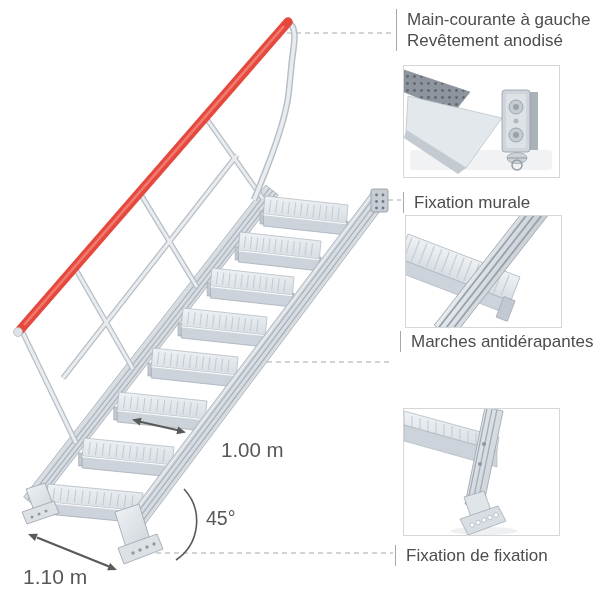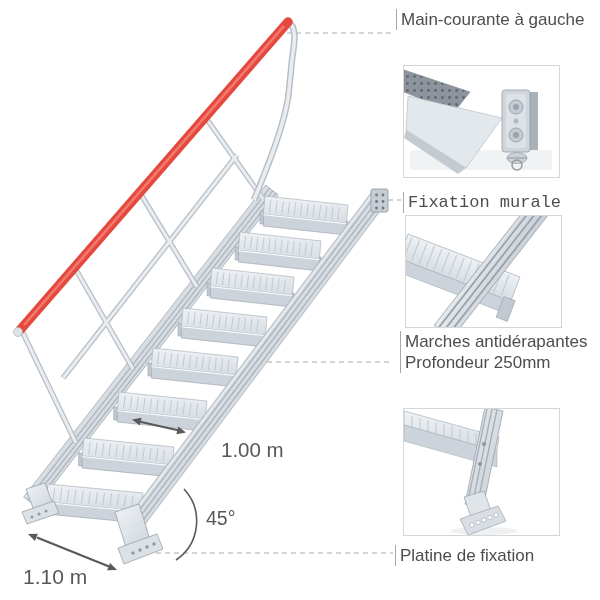--- a/index.html
+++ b/index.html
@@ -1,20 +1,20 @@
 <!DOCTYPE html>
 <html><head>
 <meta charset="utf-8">
 <style>
   html,body{margin:0;padding:0;background:#ffffff;}
   body{width:600px;height:600px;font-family:"Liberation Sans",sans-serif;}
   .stage{position:relative;width:600px;height:600px;overflow:hidden;background:#fff;}
   .main-svg{position:absolute;left:0;top:0;}
   .callout{position:absolute;color:#4d4d4d;font-size:17px;line-height:21px;
-           border-left:1px solid #a8a8a8;padding-left:4px;white-space:nowrap;}
+           border-left:1px solid #a8a8a8;padding-left:10px;white-space:nowrap;}
   .callout .line{display:block;}
   .thumb{position:absolute;border:1px solid #d6d6d6;background:#fff;box-sizing:border-box;}
   .thumb svg{display:block;}
   svg text{font-family:"Liberation Sans",sans-serif;fill:#58585a;}
 </style>
 </head>
 <body>
 
 <div class="stage">
 
@@ -152,20 +152,21 @@
       </g>
       <path d="M184,489 A47,47 0 0 1 176,560" fill="none" stroke="#5a5a5a" stroke-width="1.6"></path>
       <text x="221" y="457" font-size="20.5">1.00 m</text>
       <text x="206" y="525" font-size="19.5">45°</text>
       <text x="23" y="584" font-size="21">1.10 m</text>
     </g>
   </svg>
 
   <div class="callout" style="left:396px;top:9px;">
     <span class="line">Main-courante à gauche</span>
+    <span class="line">Revêtement anodisé</span>
   </div>
 
   <div class="thumb" style="left:403px;top:65px;width:157px;height:113px;">
     <svg width="155" height="111" viewBox="0 0 155 111">
       <defs>
         <pattern id="grate" width="7" height="7" patternUnits="userSpaceOnUse">
           <rect width="7" height="7" fill="#8d949d"></rect>
           <circle cx="3.5" cy="3.5" r="1.4" fill="#5f666e"></circle>
         </pattern>
       </defs>
@@ -180,21 +181,21 @@
       <circle cx="112" cy="41" r="3" fill="#9aa2ab"></circle>
       <circle cx="112" cy="69" r="7" fill="#c5ccd3" stroke="#8f97a0" stroke-width="0.8"></circle>
       <circle cx="112" cy="69" r="3" fill="#9aa2ab"></circle>
       <circle cx="112" cy="55" r="2.5" fill="#b0b8c0"></circle>
       <ellipse cx="113" cy="92" rx="10" ry="5.5" fill="#ccd2d8" stroke="#949ca4" stroke-width="0.7"></ellipse>
       <circle cx="113" cy="99" r="5" fill="none" stroke="#949ca4" stroke-width="1.5"></circle>
       <line x1="103" y1="92" x2="123" y2="92" stroke="#8f97a0" stroke-width="1"></line>
     </svg>
   </div>
 
-  <div class="callout" style="left:403px;top:192px;font-family:Liberation Mono, monospace;">
+  <div class="callout" style="left:403px;top:192px;">
     <span class="line">Fixation murale</span>
   </div>
 
   <div class="thumb" style="left:405px;top:215px;width:157px;height:113px;">
     <svg width="155" height="111" viewBox="0 0 155 111">
       <g transform="translate(2,18) rotate(21)">
         <rect x="0" y="0" width="120" height="26" fill="url(#treadTop)" stroke="#aab1b9" stroke-width="0.7"></rect>
         <g stroke="#c6ccd3" stroke-width="1.2">
           <line x1="5" y1="2" x2="5" y2="24"></line>
             <line x1="13" y1="2" x2="13" y2="24"></line>
@@ -218,21 +219,20 @@
         <rect x="-5" y="-11" width="165" height="22" fill="url(#stringerG)" stroke="#9aa2ab" stroke-width="0.8"></rect>
         <line x1="-5" y1="-6" x2="160" y2="-6" stroke="#99a1aa" stroke-width="1.8"></line>
         <line x1="-5" y1="0" x2="160" y2="0" stroke="#99a1aa" stroke-width="1.8"></line>
         <line x1="-5" y1="6" x2="160" y2="6" stroke="#99a1aa" stroke-width="1.8"></line>
       </g>
     </svg>
   </div>
 
   <div class="callout" style="left:400px;top:331px;">
     <span class="line">Marches antidérapantes</span>
-    <span class="line">Profondeur 250mm</span>
   </div>
 
   <div class="thumb" style="left:403px;top:408px;width:157px;height:128px;">
     <svg width="155" height="126" viewBox="0 0 155 126">
       <ellipse cx="80" cy="122" rx="34" ry="4" fill="#eef0f2"></ellipse>
       <polygon points="0,2 95,28 93,42 0,16" fill="url(#treadTop)" stroke="#aab1b9" stroke-width="0.7"></polygon>
       <g stroke="#c3cad1" stroke-width="1.1">
         <line x1="8" y1="7" x2="8" y2="18"></line>
           <line x1="16" y1="9" x2="16" y2="20"></line>
         <line x1="24" y1="11" x2="24" y2="22"></line>
@@ -257,16 +257,16 @@
         <circle cx="68" cy="116" r="2.2"></circle>
           <circle cx="74" cy="113.5" r="2.2"></circle>
         <circle cx="80" cy="111" r="2.2"></circle>
           <circle cx="86" cy="108.5" r="2.2"></circle>
         <circle cx="92" cy="106" r="2.2"></circle>
       </g>
     </svg>
   </div>
 
   <div class="callout" style="left:395px;top:545px;">
-    <span class="line">Platine de fixation</span>
+    <span class="line">Fixation de fixation</span>
   </div>
 
 </div>
 
 </body></html>

